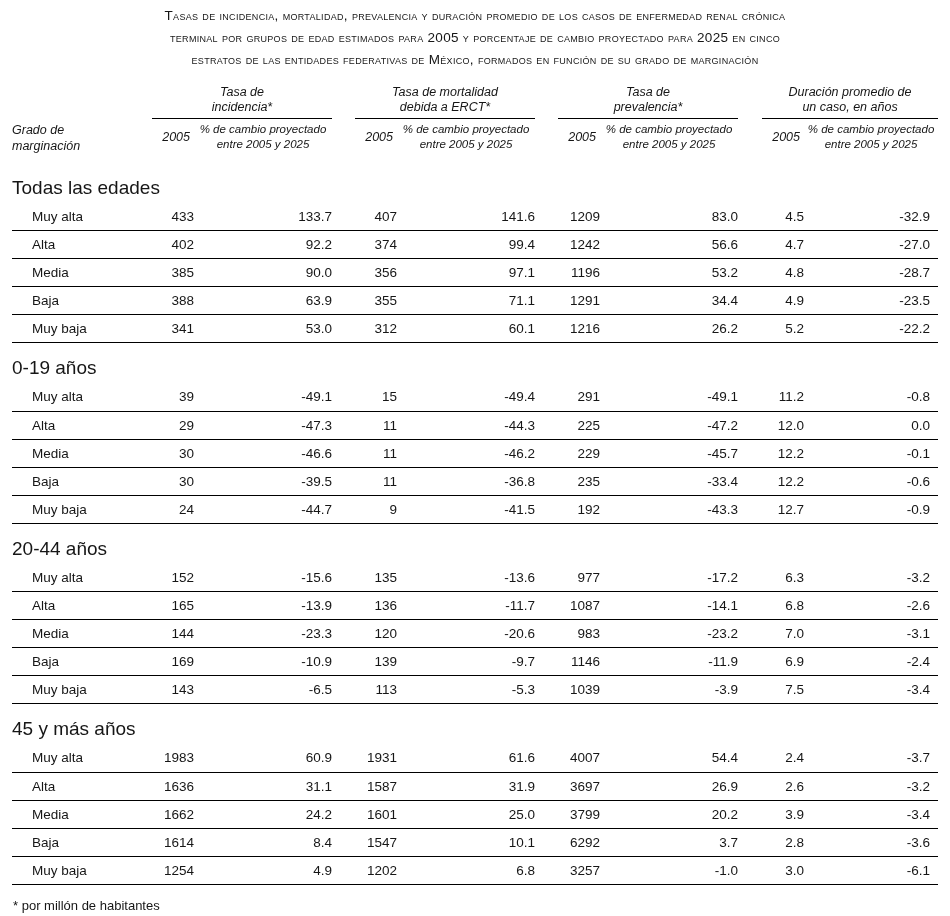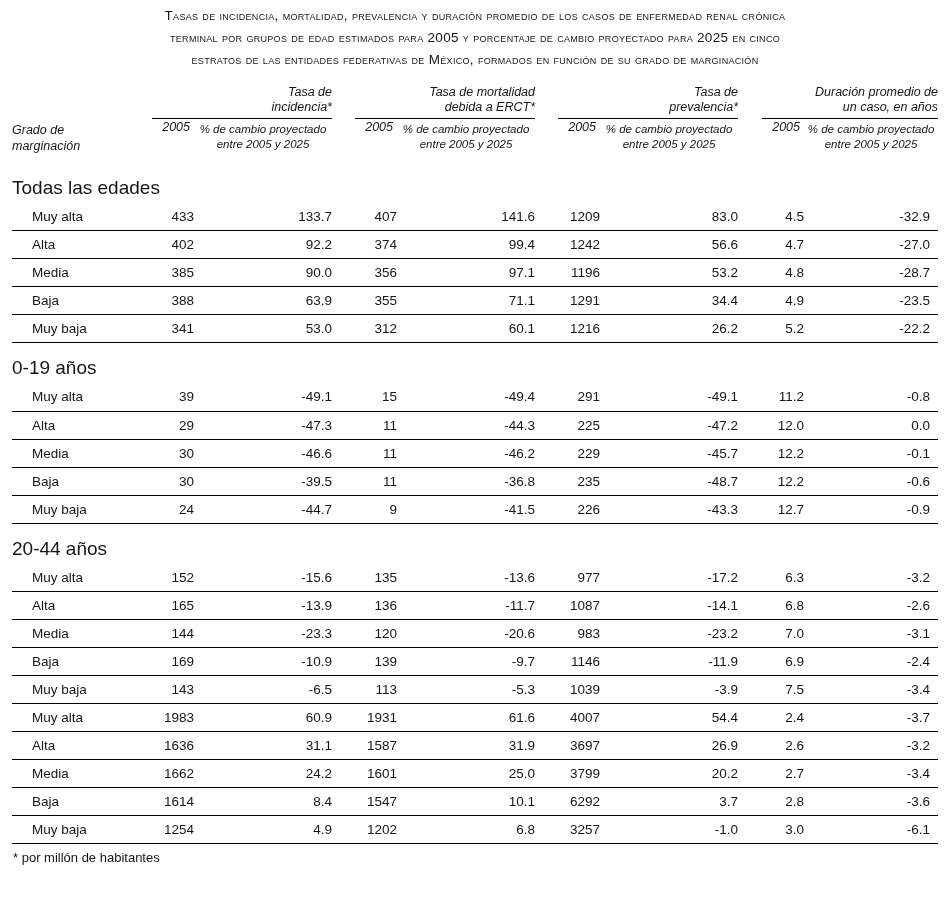--- a/index.html
+++ b/index.html
@@ -37,41 +37,41 @@
   }
   col.c-label { width: 140px; }
   col.c-year  { width: 42px; }
   col.c-pct   { width: 138px; }
   col.c-gap   { width: 23px; }
   col.c-gap4  { width: 24px; }
   col.c-pct4  { width: 134px; }
 
   thead td { vertical-align: bottom; padding: 0; }
   td.group-title {
-    text-align: right;
+    text-align: center;
     font-style: italic;
     font-size: 12.5px;
     line-height: 15px;
     border-bottom: 1px solid #000;
     padding-bottom: 3px;
     padding-top: 6px;
     white-space: nowrap;
   }
   tr.subhead-row td { vertical-align: top; padding-bottom: 9px; }
   td.row-header-cell {
     font-style: italic;
     font-size: 12.5px;
     line-height: 16px;
     padding-top: 3px;
   }
   td.sub-year {
     font-style: italic;
     font-size: 12.5px;
     text-align: right;
-    padding: 1px 4px 0 0;
+    padding: 11px 4px 0 0;
   }
   td.sub-pct {
     font-style: italic;
     font-size: 11.5px;
     line-height: 15px;
     text-align: center;
     padding-top: 3px;
     white-space: nowrap;
   }
 
@@ -87,21 +87,21 @@
     vertical-align: middle;
   }
   tr.data-row td.lbl { padding-left: 20px; }
   td.num { text-align: right; white-space: nowrap; }
   td.num-year { padding-right: 12px; }
   td.num-pct  { padding-right: 32px; }
   td.num-pct.last { padding-right: 8px; text-align: right; }
 
   .footnote {
     font-size: 13px;
-    margin-top: 6px;
+    margin-top: 13px;
     padding-left: 1px;
   }
 </style>
 </head>
 <body>
 
 <div class="page">
 
 
   <div class="main-title">
@@ -301,34 +301,34 @@
         </tr>
         <tr class="data-row">
           <td class="lbl">Baja</td>
           <td class="num num-year">30</td>
           <td class="num num-pct">-39.5</td>
           <td class="gap"></td>
           <td class="num num-year">11</td>
           <td class="num num-pct">-36.8</td>
           <td class="gap"></td>
           <td class="num num-year">235</td>
-          <td class="num num-pct">-48.7</td>
+          <td class="num num-pct">-33.4</td>
           <td class="gap"></td>
           <td class="num num-year">12.2</td>
           <td class="num num-pct last">-0.6</td>
         </tr>
         <tr class="data-row">
           <td class="lbl">Muy baja</td>
           <td class="num num-year">24</td>
           <td class="num num-pct">-44.7</td>
           <td class="gap"></td>
           <td class="num num-year">9</td>
           <td class="num num-pct">-41.5</td>
           <td class="gap"></td>
-          <td class="num num-year">226</td>
+          <td class="num num-year">192</td>
           <td class="num num-pct">-43.3</td>
           <td class="gap"></td>
           <td class="num num-year">12.7</td>
           <td class="num num-pct last">-0.9</td>
         </tr>
       </tbody>
       <tbody>
         <tr class="section-row">
           <td colspan="12" class="section-label-cell">20-44 años</td>
         </tr>
@@ -397,20 +397,23 @@
           <td class="num num-pct">-5.3</td>
           <td class="gap"></td>
           <td class="num num-year">1039</td>
           <td class="num num-pct">-3.9</td>
           <td class="gap"></td>
           <td class="num num-year">7.5</td>
           <td class="num num-pct last">-3.4</td>
         </tr>
       </tbody>
       <tbody>
+        <tr class="section-row">
+          <td colspan="12" class="section-label-cell">45 y más años</td>
+        </tr>
         <tr class="data-row">
           <td class="lbl">Muy alta</td>
           <td class="num num-year">1983</td>
           <td class="num num-pct">60.9</td>
           <td class="gap"></td>
           <td class="num num-year">1931</td>
           <td class="num num-pct">61.6</td>
           <td class="gap"></td>
           <td class="num num-year">4007</td>
           <td class="num num-pct">54.4</td>
@@ -436,21 +439,21 @@
           <td class="lbl">Media</td>
           <td class="num num-year">1662</td>
           <td class="num num-pct">24.2</td>
           <td class="gap"></td>
           <td class="num num-year">1601</td>
           <td class="num num-pct">25.0</td>
           <td class="gap"></td>
           <td class="num num-year">3799</td>
           <td class="num num-pct">20.2</td>
           <td class="gap"></td>
-          <td class="num num-year">2.7</td>
+          <td class="num num-year">3.9</td>
           <td class="num num-pct last">-3.4</td>
         </tr>
         <tr class="data-row">
           <td class="lbl">Baja</td>
           <td class="num num-year">1614</td>
           <td class="num num-pct">8.4</td>
           <td class="gap"></td>
           <td class="num num-year">1547</td>
           <td class="num num-pct">10.1</td>
           <td class="gap"></td>

